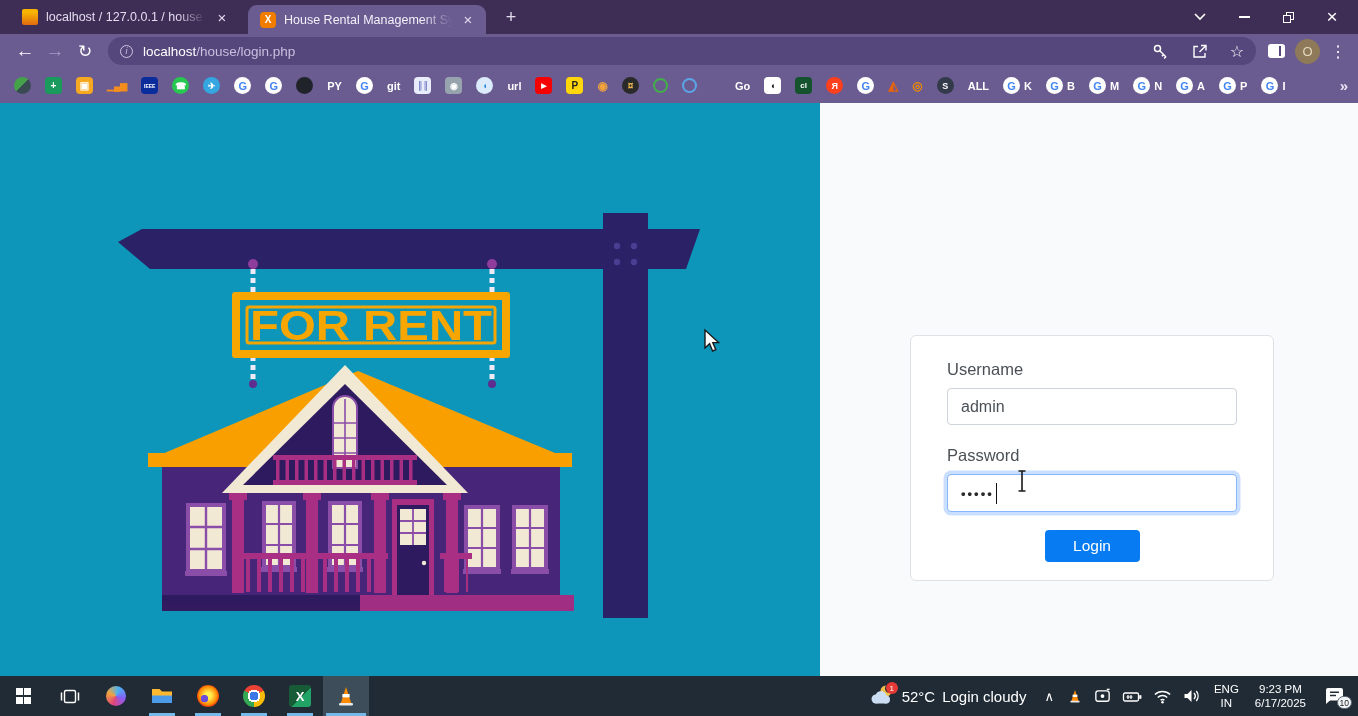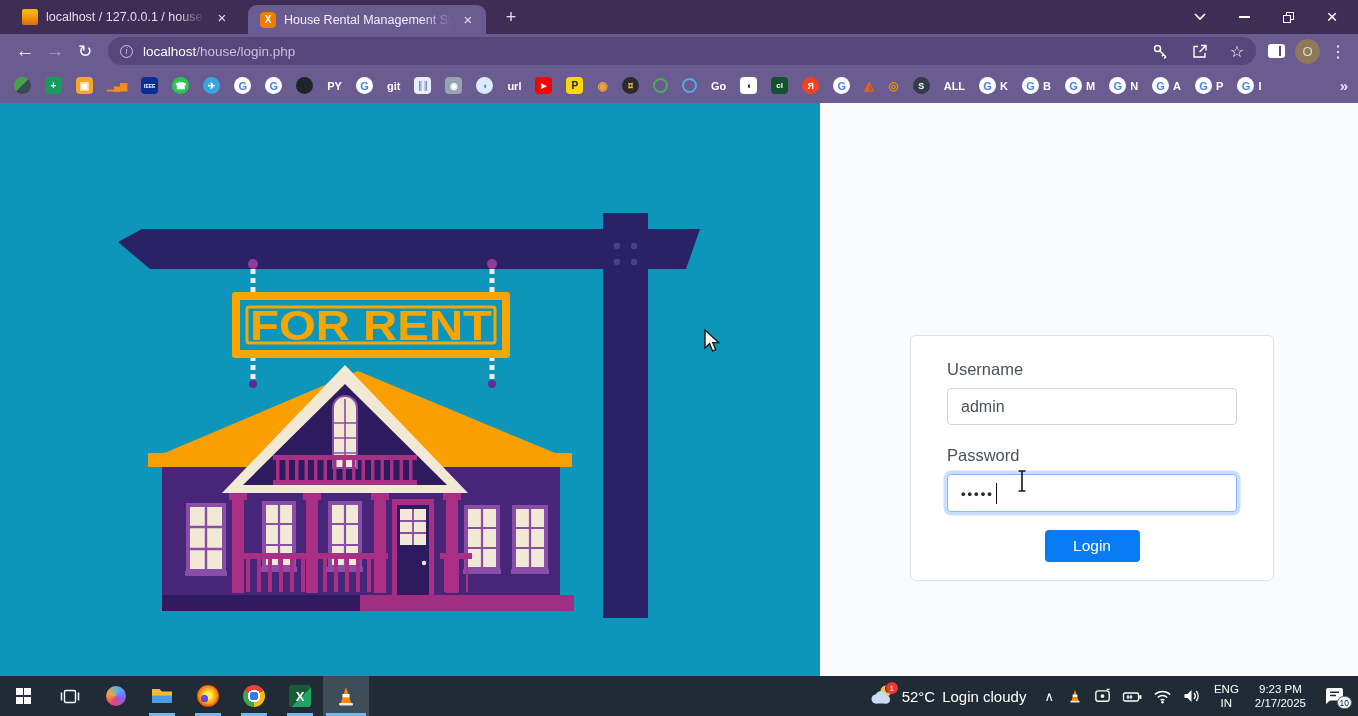--- a/index.html
+++ b/index.html
@@ -231,21 +231,21 @@
       <span class="bm">
         <span class="bm-ic" style="background: rgb(42, 42, 42); color: rgb(234, 181, 78); font-size: 10px;">¤</span>
       </span>
       <span class="bm">
         <span class="bm-ic bm-ring" style="border-color: rgb(67, 176, 74);"></span>
       </span>
       <span class="bm">
         <span class="bm-ic bm-ring" style="border-color: rgb(90, 167, 232);"></span>
       </span>
       <span class="bm">
-        <span class="bm-glyph" style="color: rgb(255, 255, 255); font-size: 11px;">Go</span>
+        <span class="bm-glyph" style="color: rgb(255, 255, 255); font-size: 11px; margin-left: 24px;">Go</span>
       </span>
       <span class="bm">
         <span class="bm-ic bm-sq" style="background: rgb(255, 255, 255); color: rgb(17, 17, 17); font-size: 9px;">◖</span>
       </span>
       <span class="bm">
         <span class="bm-ic bm-sq" style="background: #14532d; color: rgb(255, 255, 255); font-size: 8px;">cl</span>
       </span>
       <span class="bm">
         <span class="bm-ic" style="background: rgb(252, 63, 29); color: rgb(255, 255, 255); font-size: 9px;">Я</span>
       </span>
@@ -512,21 +512,21 @@
             <path d="M2.5 7 v4 h3 l4 4 V3 l-4 4 Z" fill="#fff"></path>
             <path d="M12 6 a4.5 4.5 0 0 1 0 6 M14.3 4 a8 8 0 0 1 0 10" stroke="#fff" stroke-width="1.4" fill="none"></path>
           </svg>
       </div>
       <div class="tray-item two-line">
         <span>ENG</span>
         <span>IN</span>
       </div>
       <div class="tray-item two-line">
         <span>9:23 PM</span>
-        <span>2/17/2025</span>
+        <span>6/17/2025</span>
       </div>
       <div class="tray-item notif">
         <svg width="24" height="20" viewBox="0 0 24 20">
             <rect x="4" y="2" width="17" height="12.5" rx="2" fill="#fff"></rect>
             <path d="M4 13 L4 18 L9 13.5 Z" fill="#fff"></path>
             <path d="M8 6.2 h9 M8 9.6 h6" stroke="#202B35" stroke-width="1.5"></path>
           </svg>
         <span class="badge10">10</span>
       </div>
     </div>

